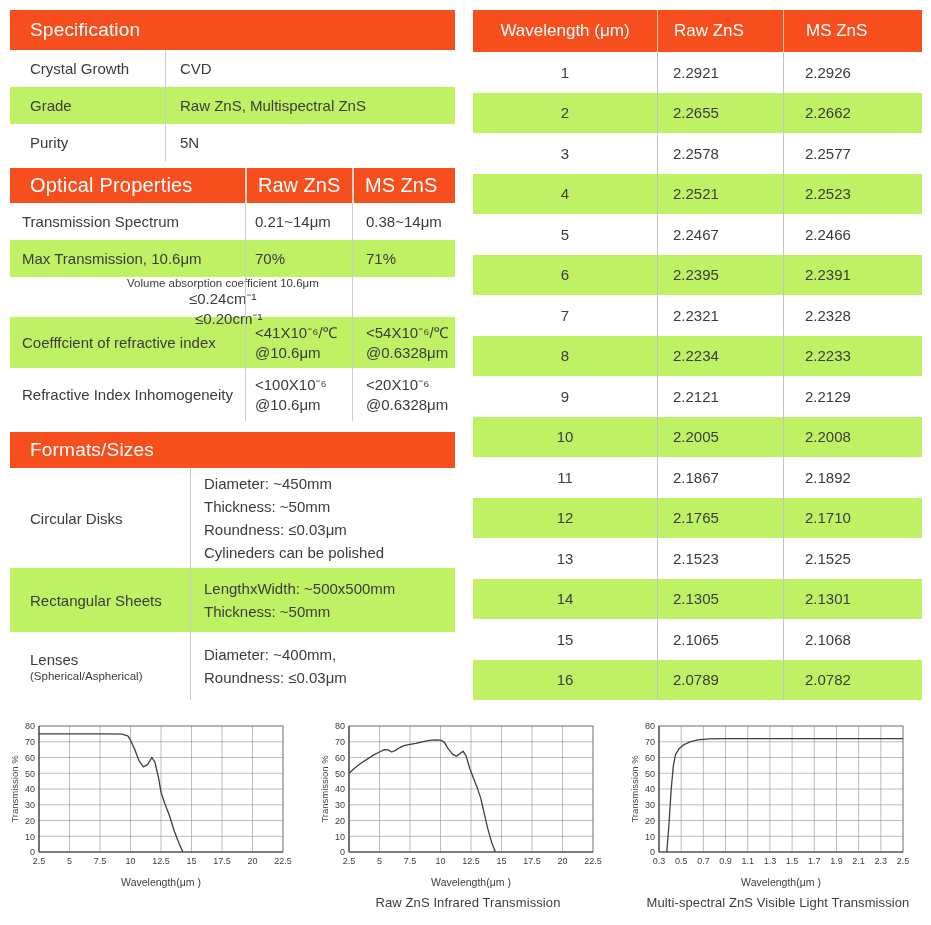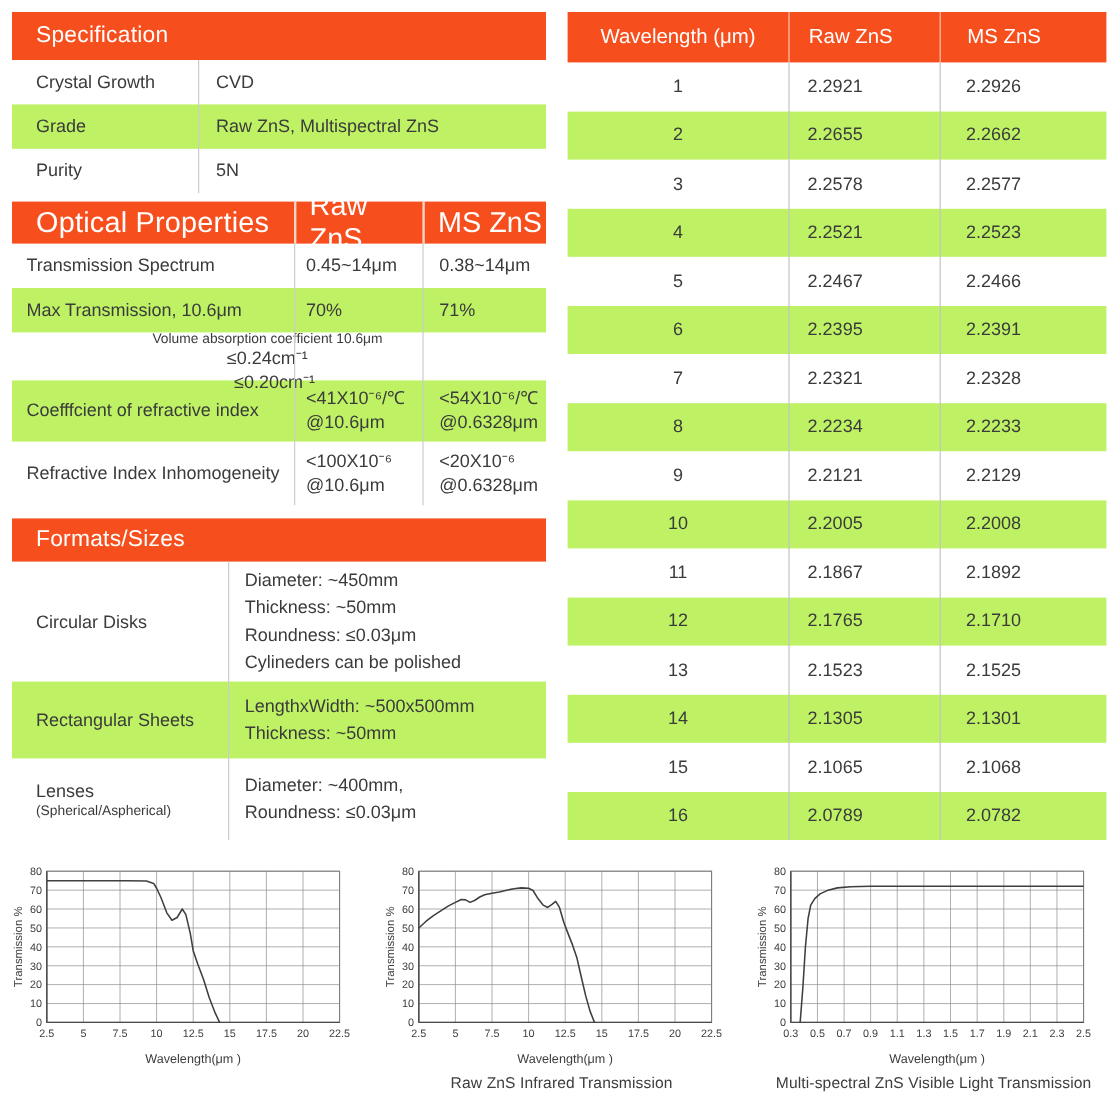--- a/index.html
+++ b/index.html
@@ -18,21 +18,21 @@
   .prelines{white-space:pre-line;line-height:1.32}
 
   
   .spec{left:10px;top:10px;width:445px}
   .spec .hdr{height:40px;font-size:19px;padding-left:20px}
   .spec .row{height:37px}
   .spec .c-label{width:155px;padding-left:20px}
   .spec .c-val{flex:1;padding-left:15px}
 
   .optical{left:10px;top:168px;width:445px}
-  .optical .hdr{height:35px;font-size:24px}
+  .optical .hdr{height:35px;font-size:20px}
   .optical .hc0{width:235px;padding-left:20px}
   .optical .hc1{width:107px;padding-left:11px;border-left:2px solid rgba(255,255,255,.75);align-self:stretch;display:flex;align-items:center}
   .optical .hc2{width:103px;padding-left:11px;border-left:2px solid rgba(255,255,255,.75);align-self:stretch;display:flex;align-items:center}
   .optical .c-label{width:235px;padding-left:12px;white-space:nowrap}
   .optical .c-label.small{font-size:11.5px}
   .optical .c-raw{width:107px;padding-left:10px}
   .optical .c-ms{width:103px;padding-left:14px}
 
   .formats{left:10px;top:432px;width:445px}
   .formats .hdr{height:36px;font-size:19px;padding-left:20px}
@@ -86,21 +86,21 @@
 
   <div class="tbl optical">
     <div class="hdr">
       <span class="hc0 t">Optical Properties</span>
       <span class="hc1">Raw ZnS</span>
       <span class="hc2">MS ZnS</span>
     </div>
     <div class="rows" id="optical-rows">
         <div class="row" style="height: 37px;">
           <span class="c-label">Transmission Spectrum</span>
-          <span class="c-raw prelines">0.45~14μm</span>
+          <span class="c-raw prelines">0.21~14μm</span>
           <span class="c-ms prelines">0.38~14μm</span>
         </div>
         <div class="row stripe" style="height: 37px;">
           <span class="c-label">Max Transmission, 10.6μm</span>
           <span class="c-raw prelines">70%</span>
           <span class="c-ms prelines">71%</span>
         </div>
         <div class="row" style="height: 40px; flex-direction: column;">
           <span class="c-label small">Volume absorption coefficient 10.6μm</span>
           <span class="c-raw prelines">≤0.24cm⁻¹</span>

